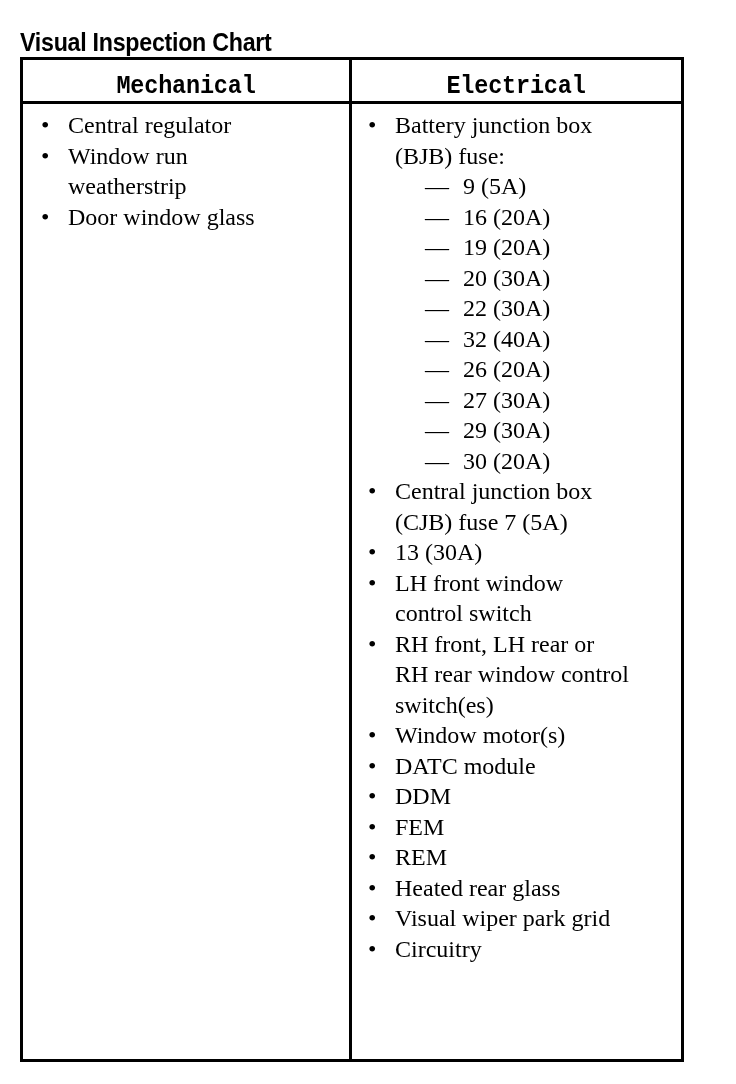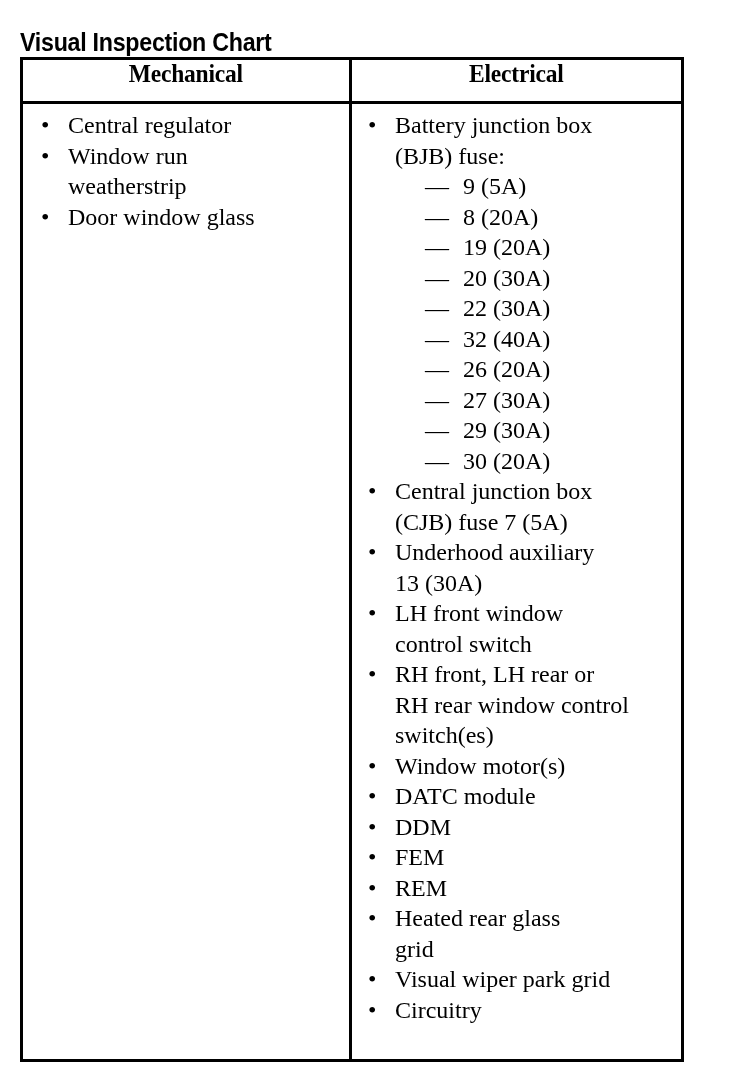--- a/index.html
+++ b/index.html
@@ -66,23 +66,23 @@
     position: relative;
   }
   .col-elec {
     flex: 1 1 auto;
     box-sizing: border-box;
     position: relative;
   }
 
   .head-cell {
     display: flex;
-    align-items: flex-start;
+    align-items: flex-end;
     justify-content: center;
-    font-family: Liberation Serif, serif;
+    font-family: Liberation Mono, monospace;
     font-weight: bold;
     font-size: 25px;
     letter-spacing: -0.2px;
   }
   .head-cell span {
     transform: scaleX(0.94);
     display: inline-block;
   }
 
   
@@ -167,38 +167,37 @@
           </li>
         </ul>
     </div>
     <div class="col-elec">
       <ul class="cell-list elec" id="elec-list">
           <li class="li">
             <span class="bullet">•</span>
             <span class="line">Battery junction box</span>
             <span class="line">(BJB) fuse:</span>
             <div class="subli"><span class="dash">—</span><span>9 (5A)</span></div>
-            <div class="subli"><span class="dash">—</span><span>8 (20A)</span></div>
+            <div class="subli"><span class="dash">—</span><span>16 (20A)</span></div>
             <div class="subli"><span class="dash">—</span><span>19 (20A)</span></div>
             <div class="subli"><span class="dash">—</span><span>20 (30A)</span></div>
             <div class="subli"><span class="dash">—</span><span>22 (30A)</span></div>
             <div class="subli"><span class="dash">—</span><span>32 (40A)</span></div>
             <div class="subli"><span class="dash">—</span><span>26 (20A)</span></div>
             <div class="subli"><span class="dash">—</span><span>27 (30A)</span></div>
             <div class="subli"><span class="dash">—</span><span>29 (30A)</span></div>
             <div class="subli"><span class="dash">—</span><span>30 (20A)</span></div>
           </li>
           <li class="li">
             <span class="bullet">•</span>
             <span class="line">Central junction box</span>
             <span class="line">(CJB) fuse 7 (5A)</span>
           </li>
           <li class="li">
             <span class="bullet">•</span>
-            <span class="line">Underhood auxiliary</span>
             <span class="line">13 (30A)</span>
           </li>
           <li class="li">
             <span class="bullet">•</span>
             <span class="line">LH front window</span>
             <span class="line">control switch</span>
           </li>
           <li class="li">
             <span class="bullet">•</span>
             <span class="line">RH front, LH rear or</span>
@@ -221,21 +220,20 @@
             <span class="bullet">•</span>
             <span class="line">FEM</span>
           </li>
           <li class="li">
             <span class="bullet">•</span>
             <span class="line">REM</span>
           </li>
           <li class="li">
             <span class="bullet">•</span>
             <span class="line">Heated rear glass</span>
-            <span class="line">grid</span>
           </li>
           <li class="li">
             <span class="bullet">•</span>
             <span class="line">Visual wiper park grid</span>
           </li>
           <li class="li">
             <span class="bullet">•</span>
             <span class="line">Circuitry</span>
           </li>
         </ul>

